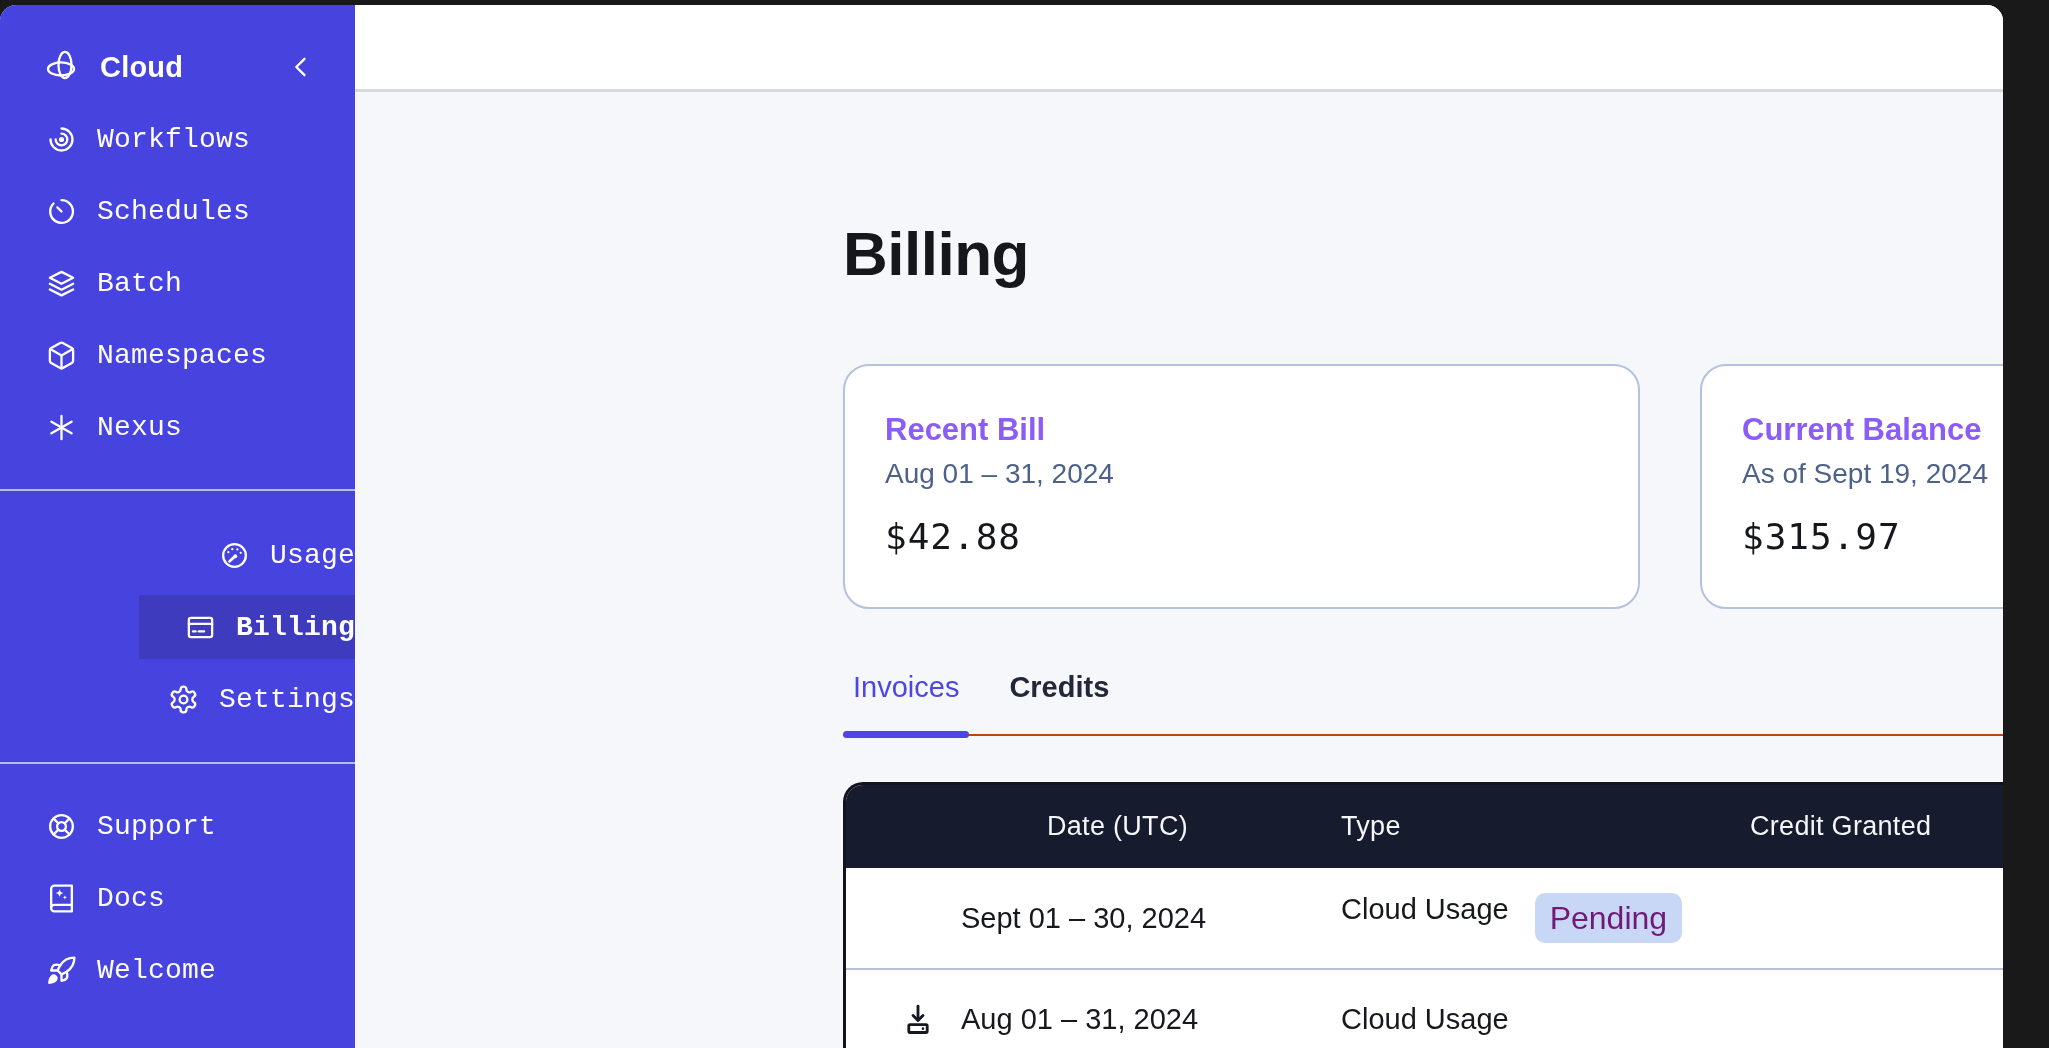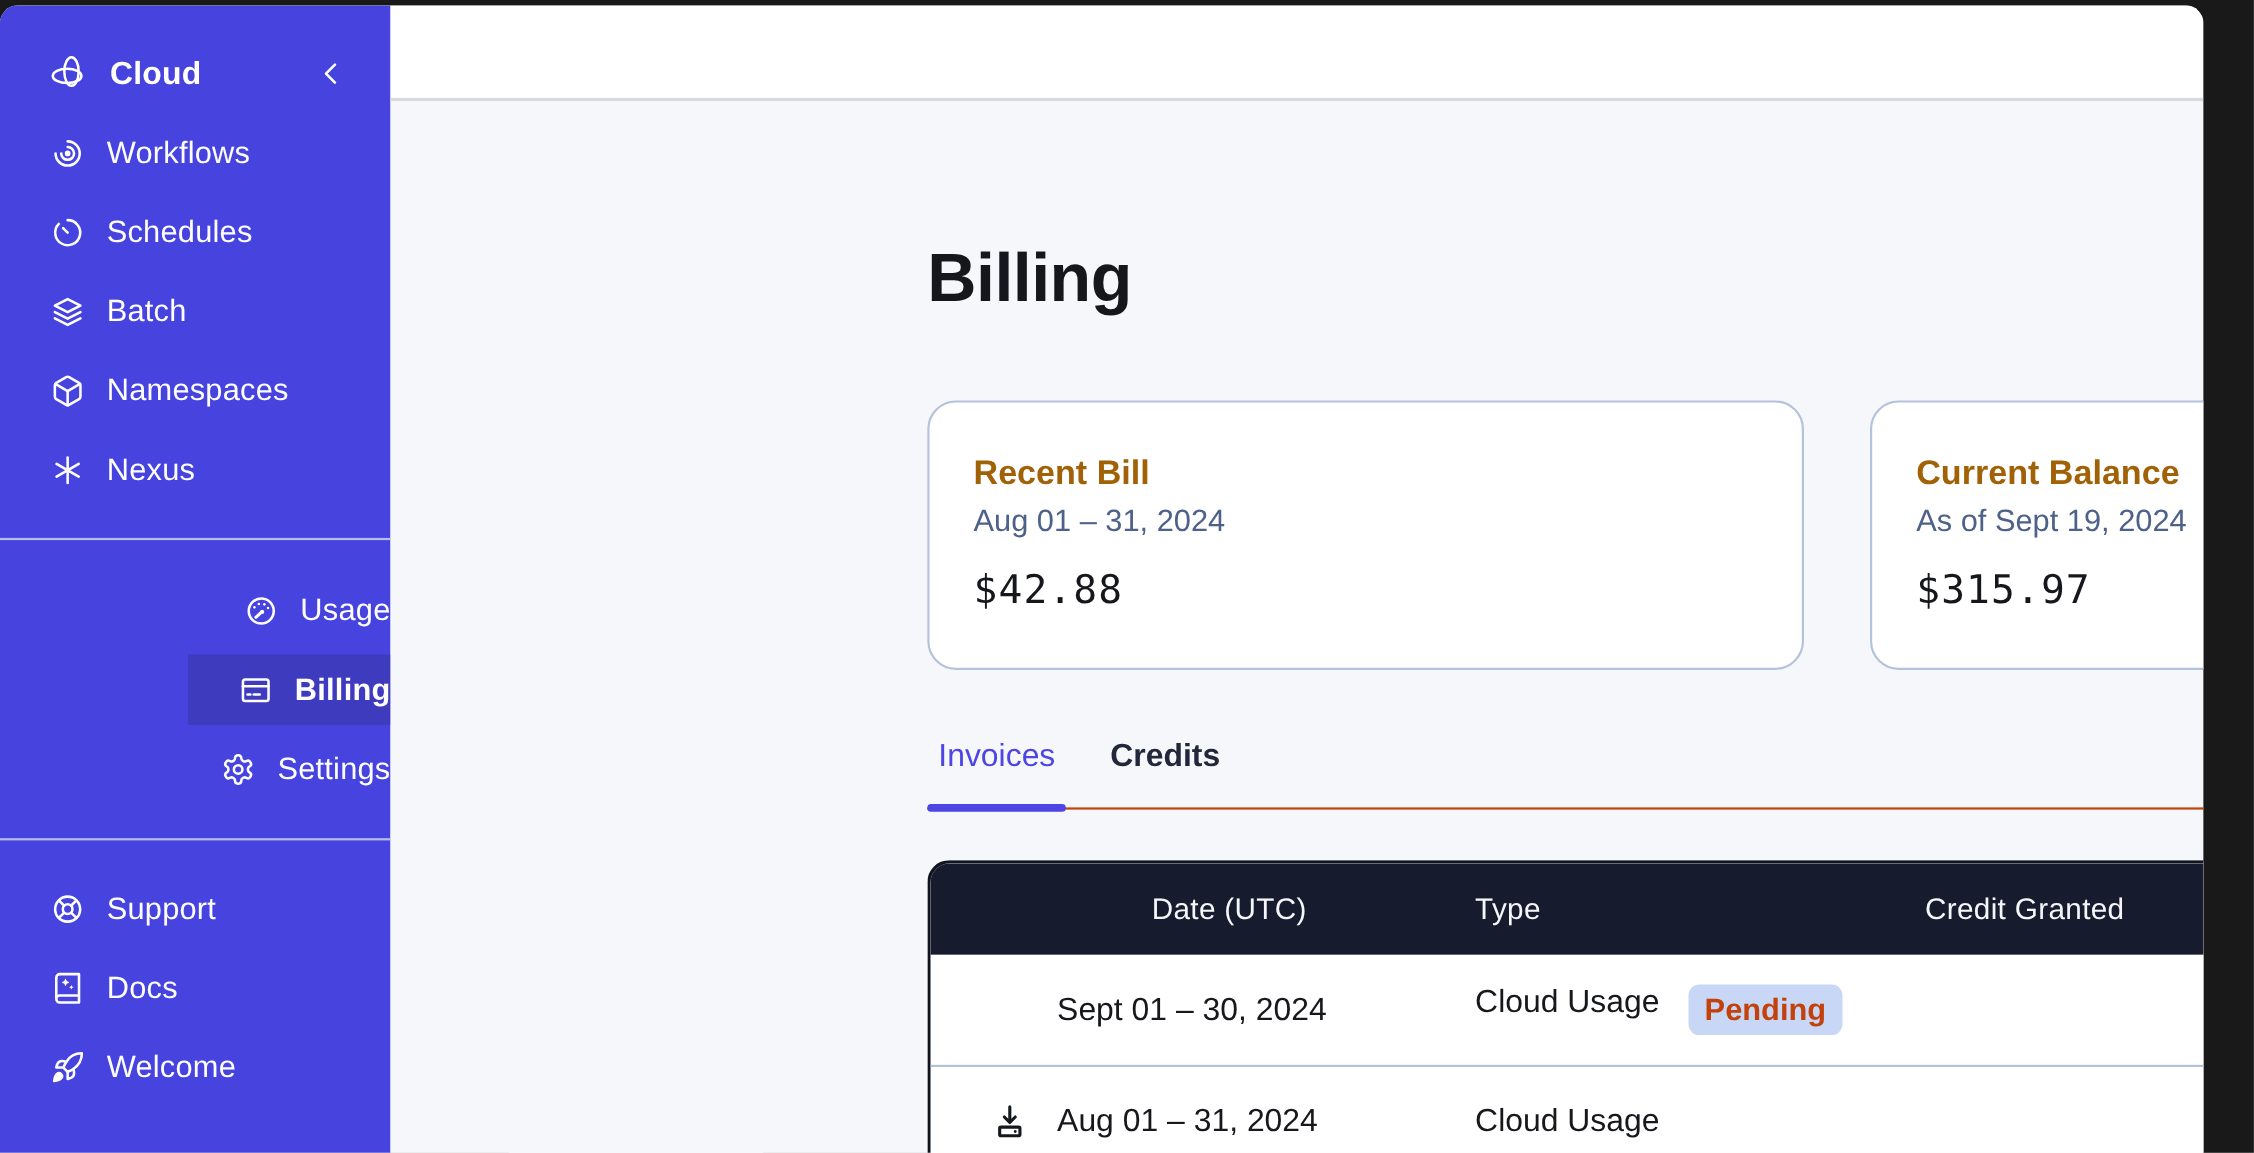--- a/index.html
+++ b/index.html
@@ -30,21 +30,21 @@
   .logo-row {
     height: 52px; margin-top: 36px;
     display: flex; align-items: center;
     padding-left: 46px; padding-right: 40px;
     gap: 20px;
     cursor: pointer;
   }
   .logo-row .nav-ic { width: 34px; height: 34px; }
   .logo-text { font-size: 29px; font-weight: 600; flex: 1; letter-spacing: 0.2px; }
   .collapse-btn { width: 28px; height: 28px; display: flex; align-items: center; cursor: pointer; }
-  .nav-group { display: flex; flex-direction: column; }
+  .nav-group { display: flex; flex-direction: column; font-family: Liberation Mono, monospace; }
   .nav-main { margin-top: 10px; }
   .nav-account { margin-top: 28px; align-items: flex-end; }
   .nav-footer { margin-top: 26px; }
   .nav-item {
     height: 72px;
     display: flex; align-items: center;
     gap: 20px;
     padding-left: 46px;
     font-size: 28px; font-weight: 400;
     letter-spacing: 0.2px;
@@ -86,21 +86,21 @@
 
   
   .cards { display: flex; gap: 60px; margin-top: 76px; width: max-content; }
   .card {
     flex: 0 0 797px; width: 797px; height: 245px;
     background: #ffffff;
     border: 2px solid #b5c2db;
     border-radius: 26px;
     padding: 46px 40px;
   }
-  .card-title { font-size: 31px; font-weight: 600; color: #a16207; }
+  .card-title { font-size: 31px; font-weight: 600; color: #8b5cf6; }
   .card-sub { font-size: 28px; color: #4d6189; margin-top: 10px; }
   .card-amount {
     font-family: "DejaVu Sans Mono", monospace;
     font-size: 36px; color: #16171c; margin-top: 26px; letter-spacing: 1px;
   }
 
   
   .tabs {
     display: flex;
     margin-top: 62px;
@@ -148,22 +148,22 @@
     background: #fff;
     font-size: 29px; color: #17181c;
   }
   .trow + .trow { border-top: 2px solid #b3c1d9; }
   .td-date { display: flex; align-items: center; padding-left: 55px; }
   .icon-slot { width: 60px; flex: 0 0 60px; display: flex; align-items: center; }
   .dl-ic { width: 34px; height: 34px; color: #15181f; cursor: pointer; }
   .dl-ic svg { width: 100%; height: 100%; display: block; }
   .td-type { display: flex; gap: 26px; }
   .badge {
-    background: #c8d7f6; color: #c2410c;
-    font-size: 28px; font-weight: 700;
+    background: #c8d7f6; color: #701a75;
+    font-size: 32px; font-weight: 400;
     padding: 9px 15px; border-radius: 10px;
     line-height: 1;
   }
 </style>
 </head>
 <body>
 
 <div class="app">
 
   <aside class="sidebar">

